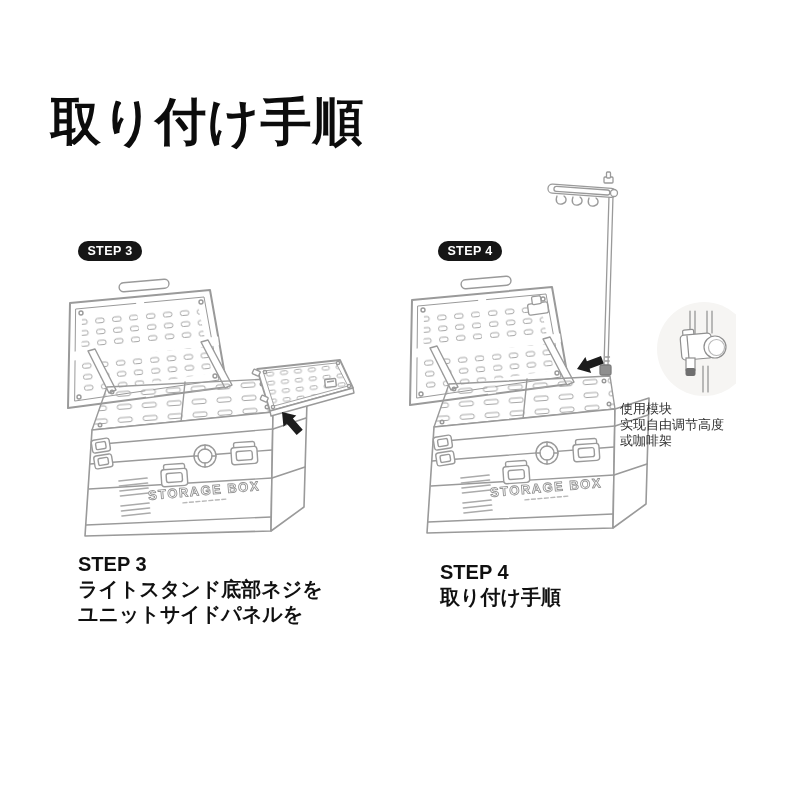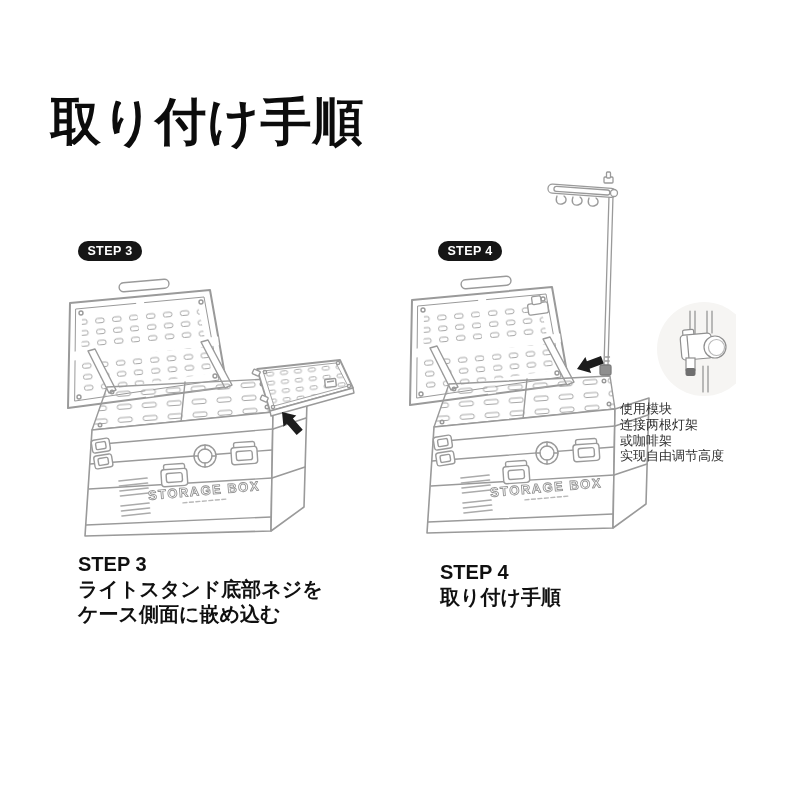--- a/index.html
+++ b/index.html
@@ -202,27 +202,26 @@
       </g>
     </g>
   </svg>
 
   <div class="step-badge" id="badge-step3">STEP 3</div>
   <div class="step-badge" id="badge-step4">STEP 4</div>
 
   <div class="caption" id="caption-step3">
     <div>STEP 3</div>
     <div>ライトスタンド底部ネジを</div>
-    <div>ケース側面に嵌め込む</div>
+    <div>ユニットサイドパネルを</div>
   </div>
   <div class="caption" id="caption-step4">
     <div>STEP 4</div>
     <div>取り付け手順</div>
   </div>
 
   <div class="annotation">
     <div>使用模块</div>
-    <div>连接两根灯架</div>
+    <div>实现自由调节高度</div>
     <div>或咖啡架</div>
-    <div>实现自由调节高度</div>
   </div>
 
 </div>
 
 </body></html>

